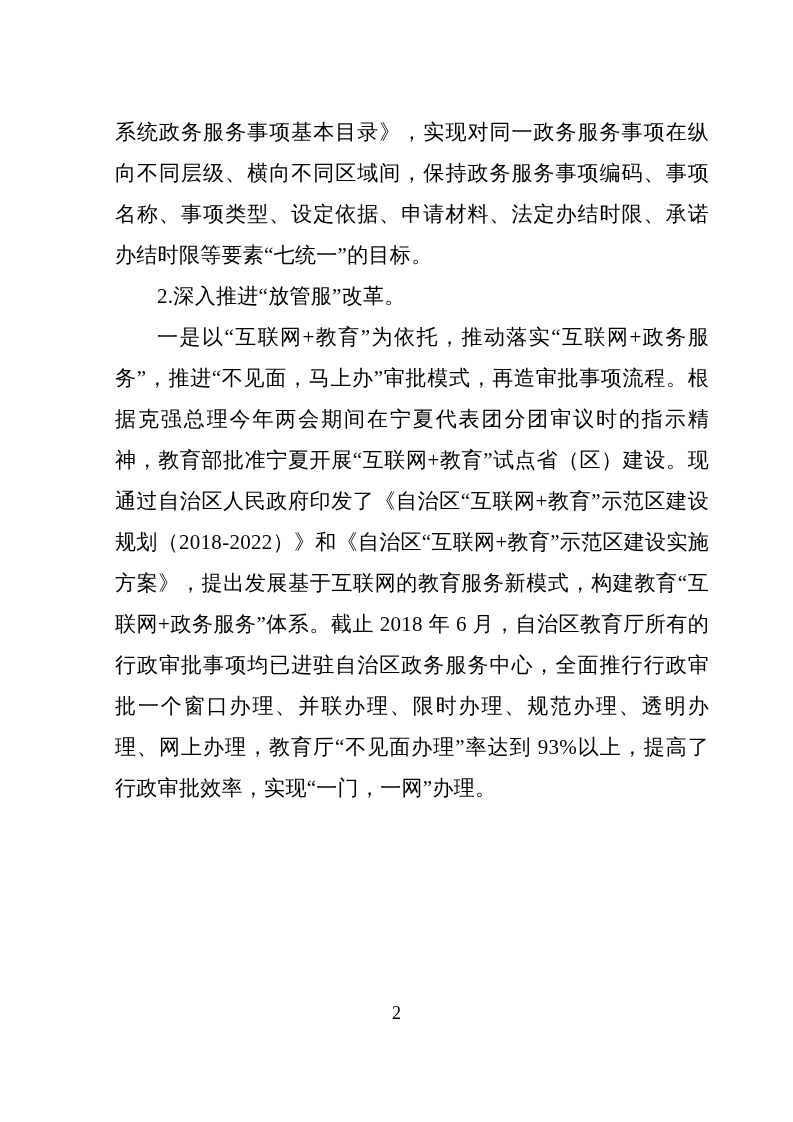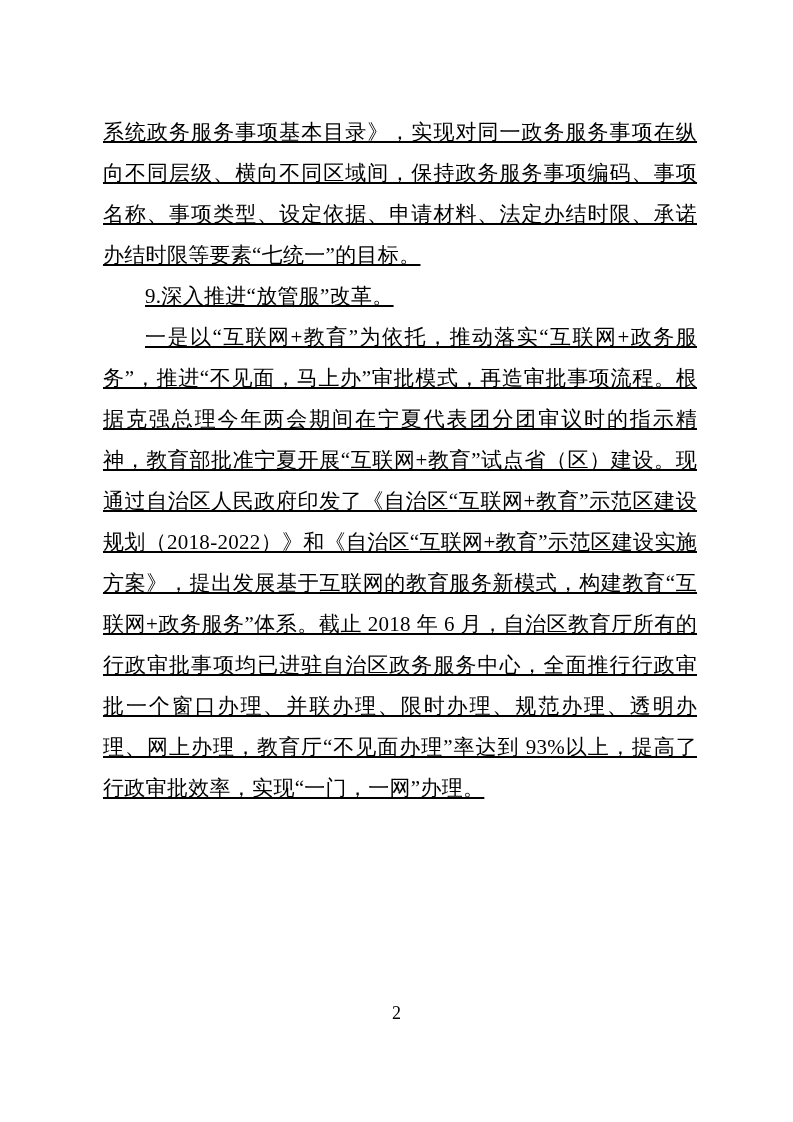--- a/index.html
+++ b/index.html
@@ -11,24 +11,23 @@
     position: relative;
     width: 793px;
     height: 1122px;
     background: #ffffff;
     overflow: hidden;
     font-family: "Liberation Serif", "DejaVu Serif", serif;
     color: #000000;
   }
   .text-block {
     position: absolute;
-    left: 103px;
+    left: 115px;
     top: 112px;
     width: 594px;
-    text-decoration: underline;
   }
   .para {
     margin: 0;
     padding: 0;
     font-size: 21px;
     line-height: 41px;
     text-align: justify;
     letter-spacing: 0.3px;
     word-break: break-all;
     color: #000000;
@@ -46,17 +45,17 @@
     line-height: 28px;
     color: #000000;
   }
 </style>
 </head>
 <body>
 
 <div class="doc-page">
   <div class="text-block">
     <p class="para">系统政务服务事项基本目录》，实现对同一政务服务事项在纵向不同层级、横向不同区域间，保持政务服务事项编码、事项名称、事项类型、设定依据、申请材料、法定办结时限、承诺办结时限等要素“七统一”的目标。</p>
-    <p class="para indent">9.深入推进“放管服”改革。</p>
+    <p class="para indent">2.深入推进“放管服”改革。</p>
     <p class="para indent">一是以“互联网+教育”为依托，推动落实“互联网+政务服务”，推进“不见面，马上办”审批模式，再造审批事项流程。根据克强总理今年两会期间在宁夏代表团分团审议时的指示精神，教育部批准宁夏开展“互联网+教育”试点省（区）建设。现通过自治区人民政府印发了《自治区“互联网+教育”示范区建设规划（2018-2022）》和《自治区“互联网+教育”示范区建设实施方案》，提出发展基于互联网的教育服务新模式，构建教育“互联网+政务服务”体系。截止 2018 年 6 月，自治区教育厅所有的行政审批事项均已进驻自治区政务服务中心，全面推行行政审批一个窗口办理、并联办理、限时办理、规范办理、透明办理、网上办理，教育厅“不见面办理”率达到 93%以上，提高了行政审批效率，实现“一门，一网”办理。</p>
   </div>
   <div class="page-footer">2</div>
 </div>
 
 </body></html>

